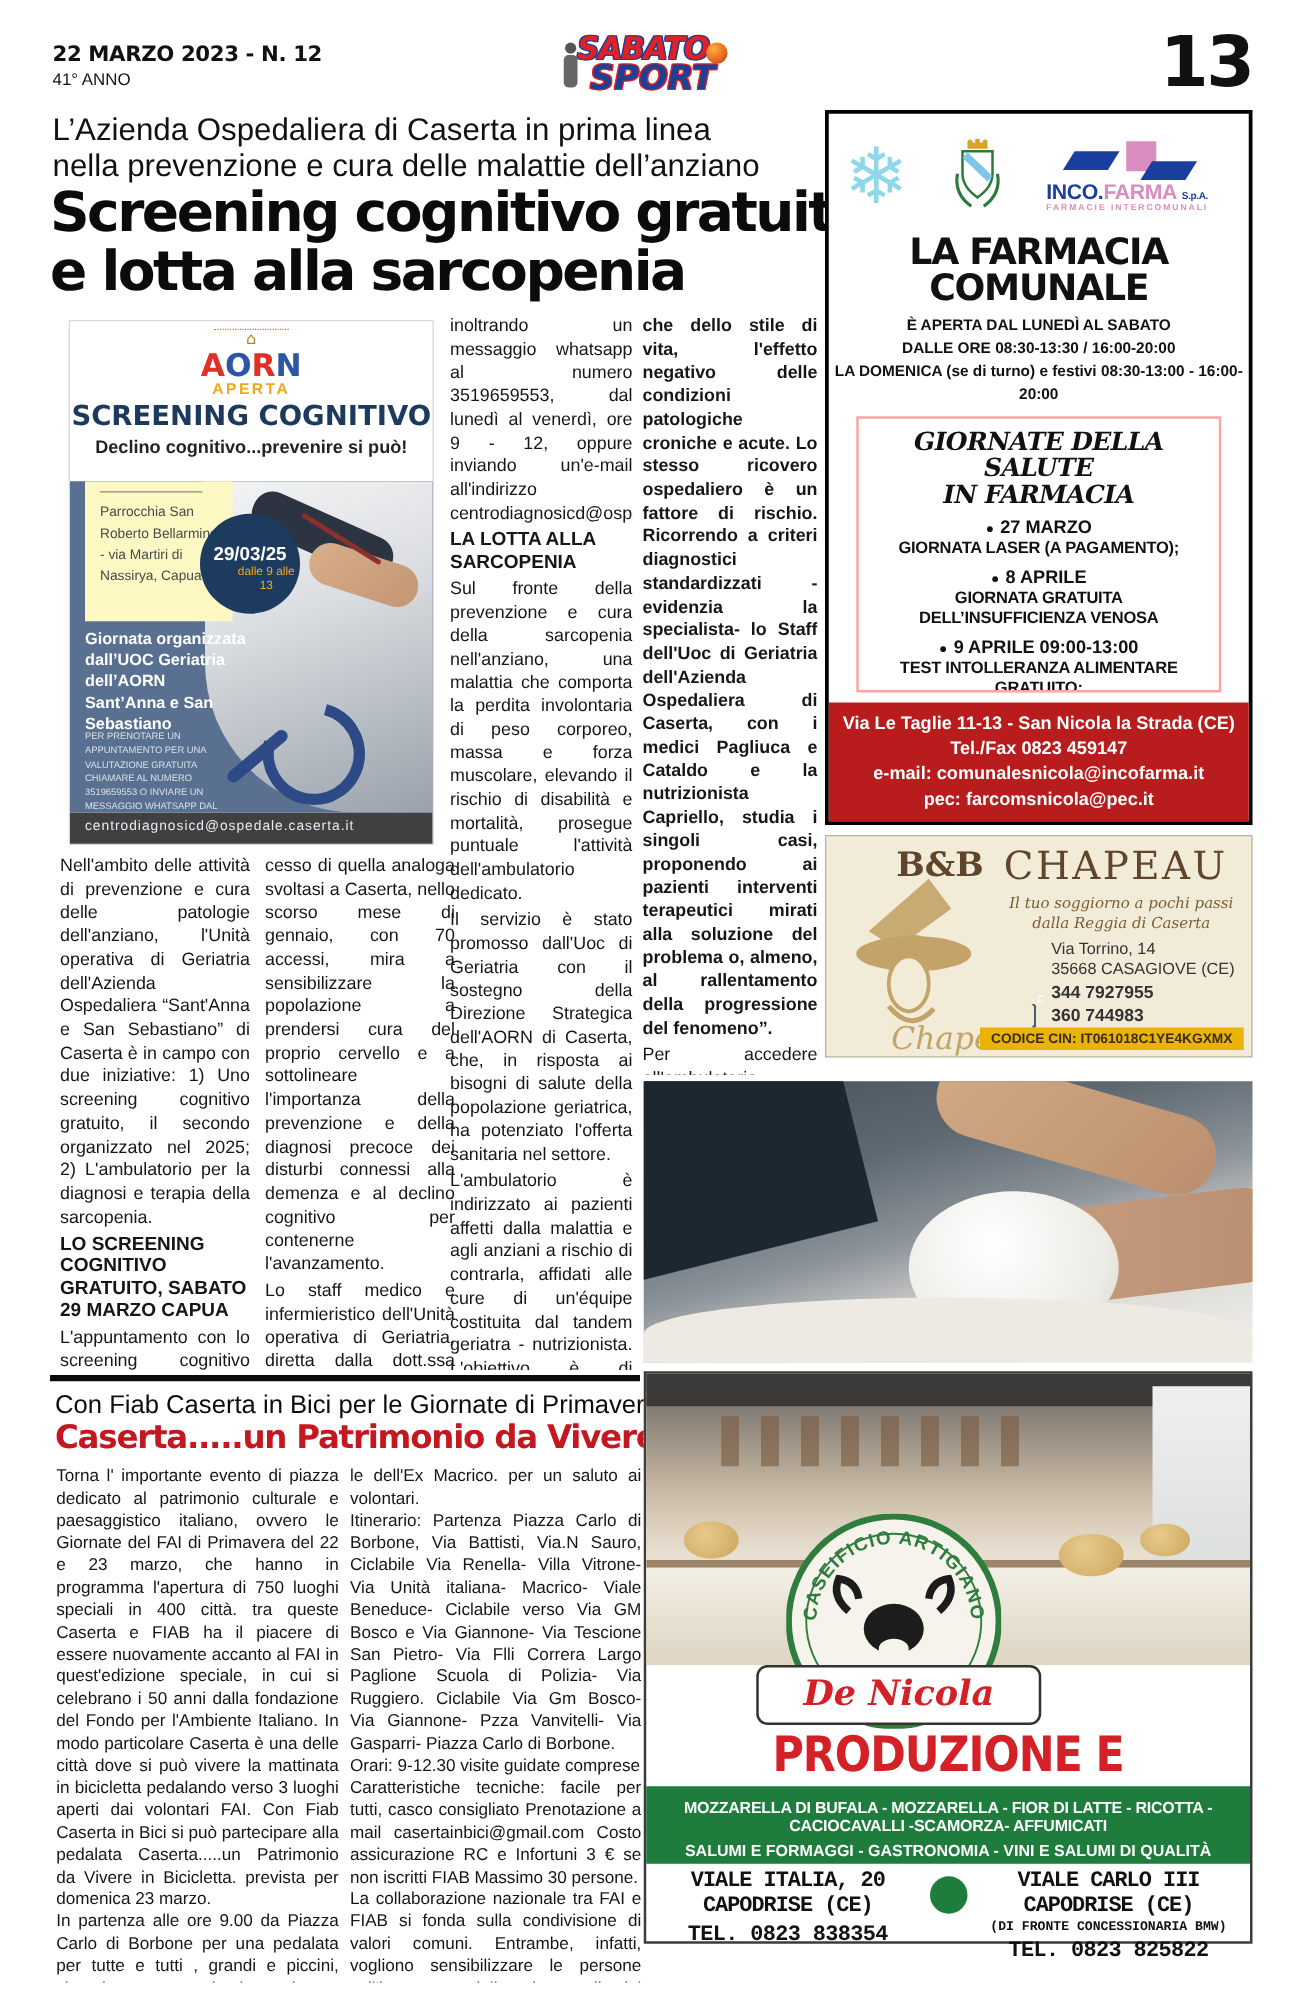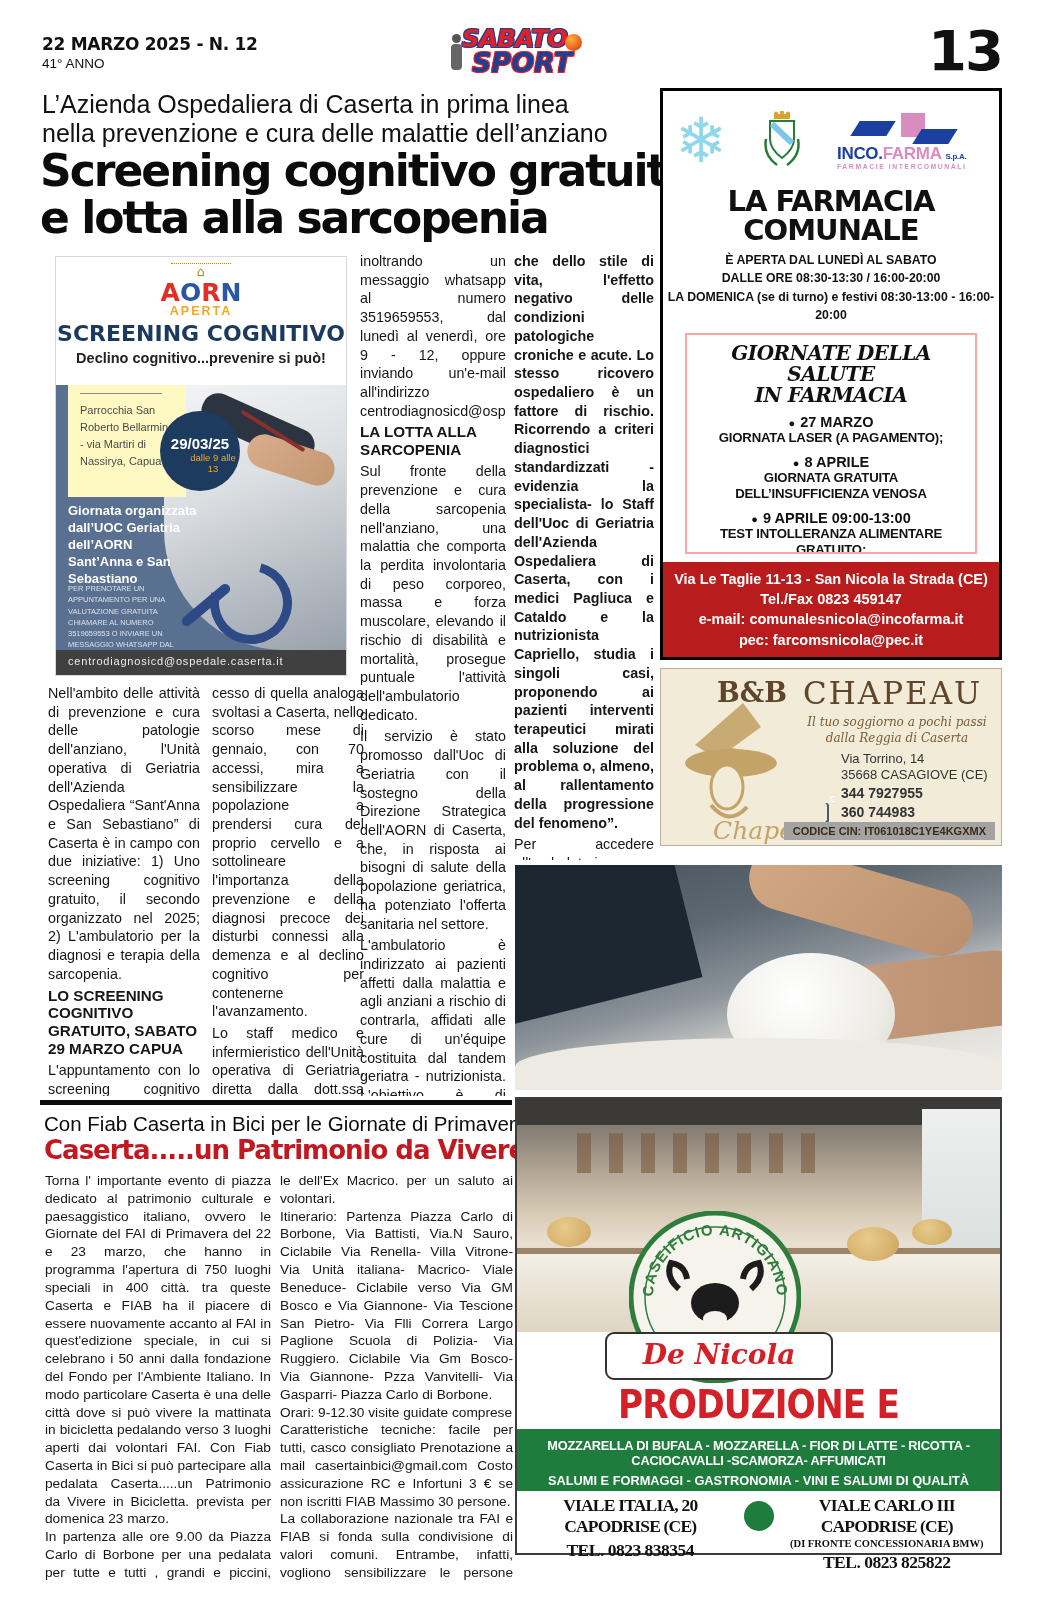--- a/index.html
+++ b/index.html
@@ -117,21 +117,21 @@
   .wa{width:12px;height:12px;border-radius:50%;background:#39c24f;margin:0 auto;position:relative;}
   .wa:after{content:"";position:absolute;left:3px;top:3px;width:6px;height:6px;border:1.5px solid #fff;
             border-radius:50%;border-right-color:transparent;box-sizing:border-box;}
   .tel{width:10px;height:10px;border:2px solid #4a5a6a;border-radius:3px 8px 3px 3px;margin:0 auto;
        border-left-color:transparent;transform:rotate(-40deg);box-sizing:border-box;}
   .env{width:13px;height:9px;border:1.5px solid #555;margin:0 auto;position:relative;box-sizing:border-box;}
   .env:after{content:"";position:absolute;left:0;top:-1px;width:10px;height:6px;
              border-bottom:1.5px solid #555;transform:rotate(0);}
   .bnb-bold{font-weight:700;font-size:14px;}
   .bnb-addr2{margin-left:22px;margin-top:-2px;margin-bottom:3px;}
-  .bnb-cin{position:absolute;right:6px;bottom:5px;background:#a3a3a3;color:#3a2c16;font-weight:700;
+  .bnb-cin{position:absolute;right:6px;bottom:5px;background:#eab308;color:#3a2c16;font-weight:700;
            font-size:11px;padding:3px 9px;}
   .bnb-lady{position:absolute;left:4px;top:16px;}
   .bnb-script{position:absolute;left:52px;bottom:0px;font-family:"DejaVu Serif",serif;font-style:italic;
               font-size:25px;color:#c3a368;}
 
   
   .photo-hands{position:absolute;left:515px;top:865px;width:487px;height:225px;overflow:hidden;
                background:linear-gradient(165deg,#47515b 0%,#5d6871 30%,#8d949b 52%,#d8d6d1 70%,#f2f1ed 100%);}
   .ph-shirt{position:absolute;left:-40px;top:-30px;width:210px;height:170px;background:#1d2731;transform:rotate(-14deg);}
   .ph-arm1{position:absolute;right:26px;top:4px;width:230px;height:64px;border-radius:36px;
@@ -173,33 +173,33 @@
              font-family:"DejaVu Serif",serif;font-style:italic;font-weight:700;font-size:28px;
              color:#d42027;line-height:42px;}
   .dn-prod{position:absolute;left:0;top:283px;width:100%;text-align:center;color:#d42027;
            font-family:"DejaVu Sans",sans-serif;font-weight:700;font-size:39px;letter-spacing:-1px;
            transform:scaleX(0.88);}
   .dn-band{position:absolute;left:0;top:330px;width:100%;height:62px;background:#1e7c3c;color:#fff;
            text-align:center;box-sizing:border-box;padding-top:9px;}
   .dn-band1{font-weight:700;font-size:12.8px;letter-spacing:-0.2px;}
   .dn-band2{font-weight:700;font-size:12.8px;margin-top:5px;}
   .dn-addr{position:absolute;left:0;top:396px;width:100%;display:flex;align-items:flex-start;}
-  .dn-acol{flex:1;text-align:center;font-family:Liberation Serif, serif;}
+  .dn-acol{flex:1;text-align:center;font-family:Liberation Mono, monospace;}
   .dn-a1{font-weight:700;font-size:17.5px;letter-spacing:-0.8px;}
   .dn-note{font-weight:700;font-size:10.5px;margin-top:1px;}
   .dn-tel{font-weight:700;font-size:17.5px;letter-spacing:-0.5px;margin-top:3px;}
   .dn-dot{width:30px;height:30px;border-radius:50%;background:#1e7c3c;flex:none;margin-top:6px;}
 </style>
 </head>
 <body>
 
 <div class="page">
 
   <div class="hdr-left">
-    <div class="hdr-date">22 MARZO 2025 - N. 12</div>
+    <div class="hdr-date">22 MARZO 2023 - N. 12</div>
     <div class="hdr-anno">41° ANNO</div>
   </div>
   <div class="logo">
     <div class="logo-ref">
         <div class="rh"></div>
         <div class="rb"></div>
       </div>
     <div>
       <span class="logo-top">SABATO</span><span class="logo-ball"></span>
     </div>

